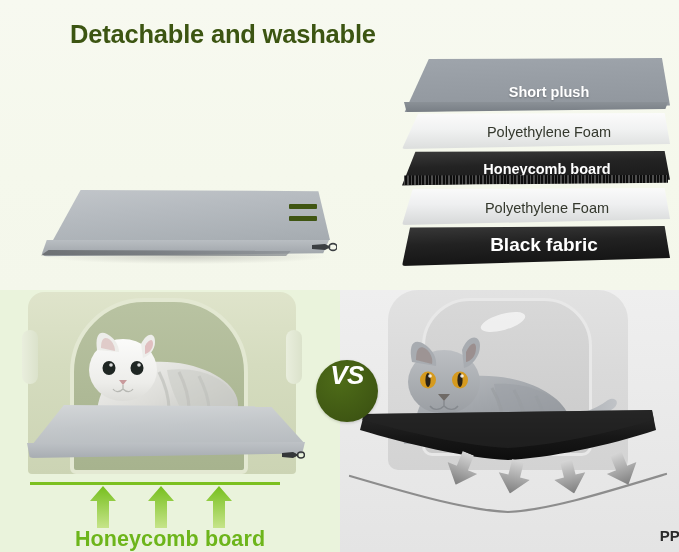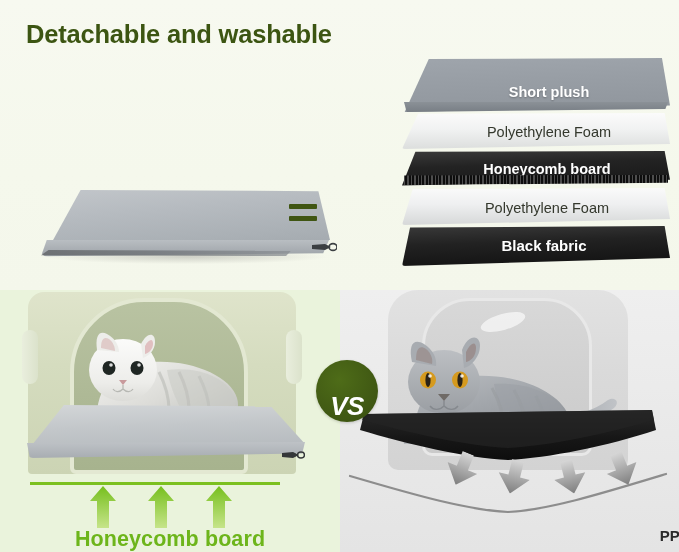--- a/index.html
+++ b/index.html
@@ -34,20 +34,21 @@
   }
   .headline-line {
     position: relative;
     display: inline-block;
     font-size: 25.5px;
     font-weight: bold;
     line-height: 1.42;
     color: #3c5512;
     letter-spacing: -0.2px;
     white-space: nowrap;
+    margin-left: 44px;
   }
   .headline-line::before {
     content: "";
     position: absolute;
     left: -3px; right: -3px;
     bottom: 6px;
     height: 11px;
     background: #dfe8bf;
     z-index: -1;
   }
@@ -211,21 +212,21 @@
   }
 
   
   .layer-black {
     top: 168px; height: 40px;
     background: linear-gradient(178deg,#3a3a3a 0%,#222222 40%,#101010 100%);
     clip-path: polygon(3% 4%, 98% 0%, 100% 80%, 0% 100%);
     border-radius: 3px;
   }
   .layer-black .layer-label {
-    color: #ffffff; font-size: 15px;
+    color: #ffffff; font-size: 19px;
     margin-top: -2px; margin-left: 16px;
   }
 
   
   .bottom-section {
     position: absolute;
     left: 0; top: 290px;
     width: 679px; height: 262px;
   }
 
@@ -326,21 +327,21 @@
   }
 
   
   .vs-badge {
     position: absolute;
     left: 316px; top: 360px;
     width: 62px; height: 62px;
     border-radius: 50%;
     background: radial-gradient(circle at 38% 32%, #4e6c18 0%, #3f5713 70%, #364a10 100%);
     display: flex;
-    align-items: flex-end;
+    align-items: flex-start;
     justify-content: center;
     z-index: 40;
     box-shadow: 0 1px 3px rgba(0,0,0,.18);
   }
   .vs-badge span {
     color: #ffffff;
     font-size: 26px;
     font-weight: bold;
     font-style: italic;
     letter-spacing: -0.5px;

